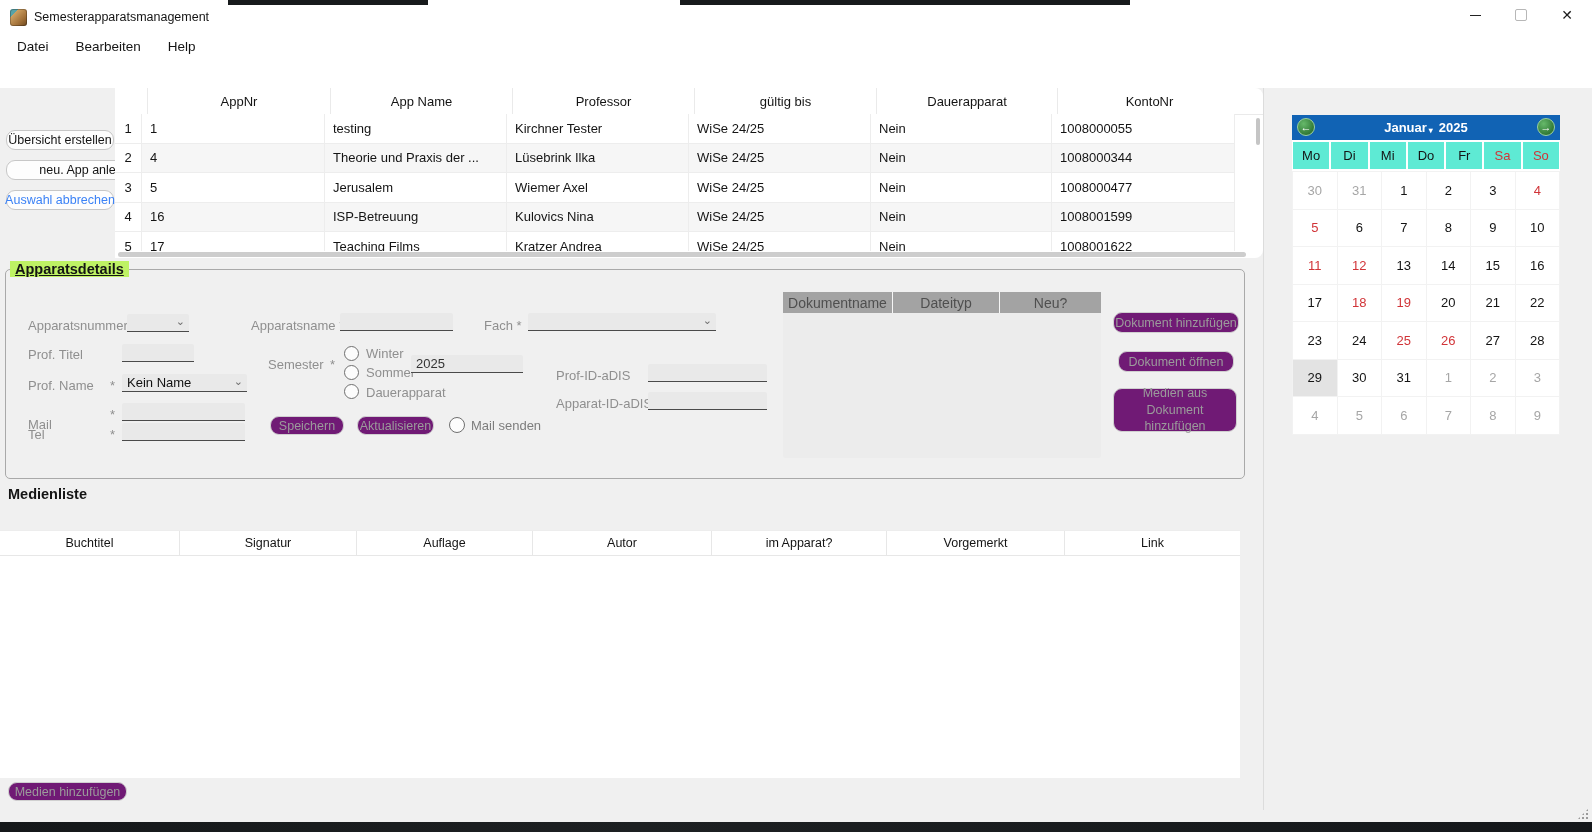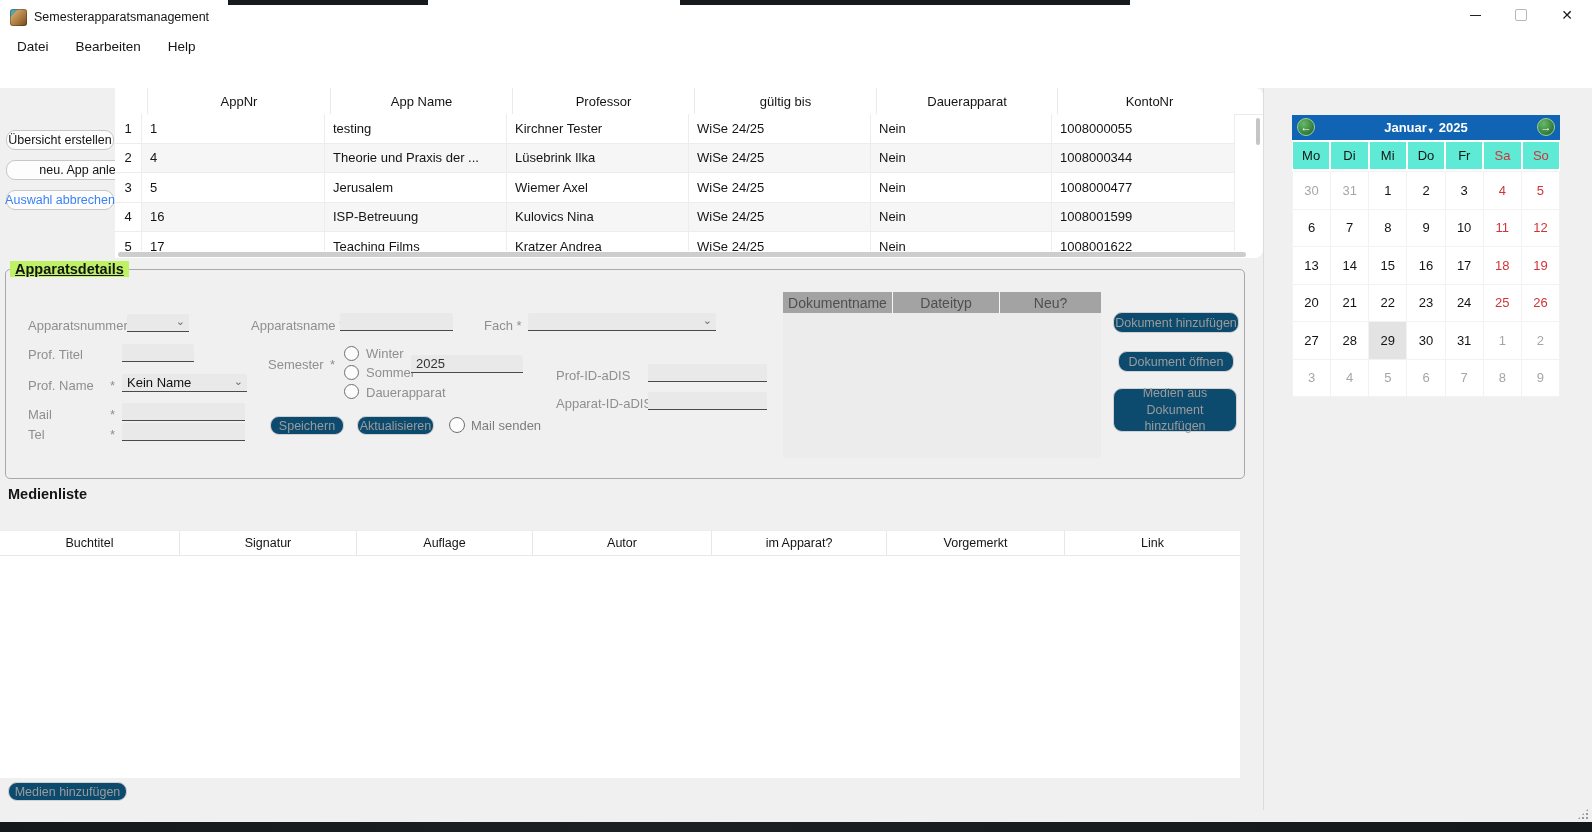--- a/index.html
+++ b/index.html
@@ -60,39 +60,39 @@
   .cal-nav{position:absolute;top:3px;width:18px;height:18px;border-radius:50%;
            background:radial-gradient(circle at 35% 30%,#66b96a,#1c5f21);border:1px solid #9bcf9e;
            display:flex;align-items:center;justify-content:center;color:#fff;font-size:11px;font-weight:bold;
            box-sizing:border-box;}
   .cal-nav.prev{left:5px;}
   .cal-nav.next{right:5px;}
   .cal-caret{font-size:8px;margin:6px 0 0 -4px;}
   .cal-daynames{display:grid;grid-template-columns:repeat(7,1fr);gap:2px;padding:2px 1px;background:#fff;}
   .dayname{height:27px;background:#5eead4;display:flex;align-items:center;justify-content:center;}
   .dayname.weekend{color:#d13438;}
-  .cal-grid{display:grid;grid-template-columns:repeat(7,1fr);border-top:1px solid #f2f2f2;border-left:1px solid #f2f2f2;}
+  .cal-grid{display:grid;grid-template-columns:repeat(6,1fr);border-top:1px solid #f2f2f2;border-left:1px solid #f2f2f2;}
   .cal-cell{height:36.5px;display:flex;align-items:center;justify-content:center;background:#fff;
             border-right:1px solid #f2f2f2;border-bottom:1px solid #f2f2f2;}
   .cal-cell.muted{color:#a6a6a6;}
   .cal-cell.weekend{color:#d13438;}
   .cal-cell.today{background:#e3e3e3;}
 
   
   .groupbox{position:absolute;left:5px;top:269px;width:1238px;height:208px;border:1px solid #a9a9a9;
             border-radius:5px;}
   .groupbox-title{position:absolute;left:10px;top:261px;background:#bef264;padding:0 5px;font-weight:bold;
                   font-size:14.5px;text-decoration:underline;}
   .flabel{position:absolute;color:#8f8f8f;white-space:nowrap;}
   .fstar{position:absolute;color:#8f8f8f;}
   .ffield{position:absolute;height:17px;background:#e9e9e9;border-bottom:1.6px solid #4a4a4a;
           border-radius:2px 2px 0 0;display:flex;align-items:center;padding-left:5px;box-sizing:content-box;}
   .fchev{position:absolute;right:4px;top:1px;color:#6e6e6e;font-size:11px;}
   .radio{position:absolute;width:13px;height:13px;border:1.6px solid #6f6f6f;border-radius:50%;background:#fcfcfc;}
-  .gbtn{position:absolute;border:1px solid #d0d0d0;border-radius:9px;background:#0c4a6e;color:#9b9b9b;
+  .gbtn{position:absolute;border:1px solid #d0d0d0;border-radius:9px;background:#701a75;color:#9b9b9b;
         font-size:12.5px;display:flex;align-items:center;justify-content:center;text-align:center;}
 
   
   .doc-table{position:absolute;left:783px;top:292px;width:318px;height:166px;background:#ececec;border-radius:2px;}
   .doc-header{display:grid;grid-template-columns:110px 107px 101px;height:21px;}
   .doc-th{display:flex;align-items:center;justify-content:center;background:#a3a3a3;color:#4f4f4f;
           font-size:14px;border-right:1px solid #f6f6f6;}
   .doc-th:last-child{border-right:none;}
 
   
@@ -308,21 +308,21 @@
   <div class="flabel" style="left:556px;top:396px;">Apparat-ID-aDIS</div>
   <div class="ffield" style="left:648px;top:392px;width:114px;"></div>
 
   <div class="flabel" style="left:28px;top:378px;">Prof. Name</div>
   <div class="fstar" style="left:110px;top:378px;">*</div>
   <div class="ffield" style="left:122px;top:374px;width:120px;color:#111;">
       <span>Kein Name</span>
       <span class="fchev">⌄</span>
     </div>
 
-  <div class="flabel" style="left:28px;top:407px;">Mail</div>
+  <div class="flabel" style="left:28px;top:417px;">Mail</div>
   <div class="fstar" style="left:110px;top:407px;">*</div>
   <div class="ffield" style="left:122px;top:403px;width:118px;"></div>
 
   <div class="flabel" style="left:28px;top:427px;">Tel</div>
   <div class="fstar" style="left:110px;top:427px;">*</div>
   <div class="ffield" style="left:122px;top:423px;width:118px;"></div>
 
   <div class="gbtn" style="left:270px;top:416px;width:72px;height:17px;">Speichern</div>
   <div class="gbtn" style="left:357px;top:416px;width:75px;height:17px;">Aktualisieren</div>
   <div class="radio" style="left:449px;top:417px;width:14px;height:14px;"></div>

